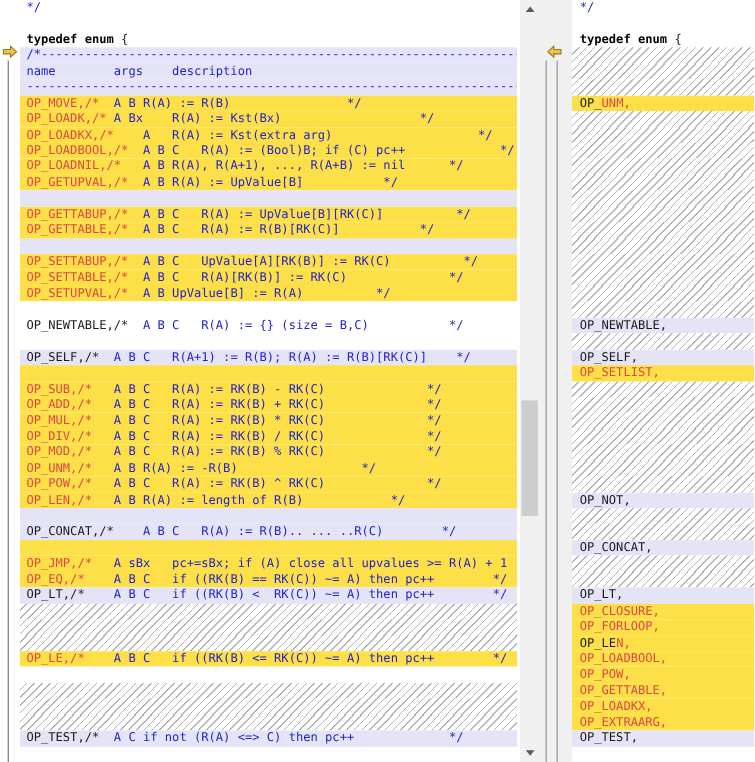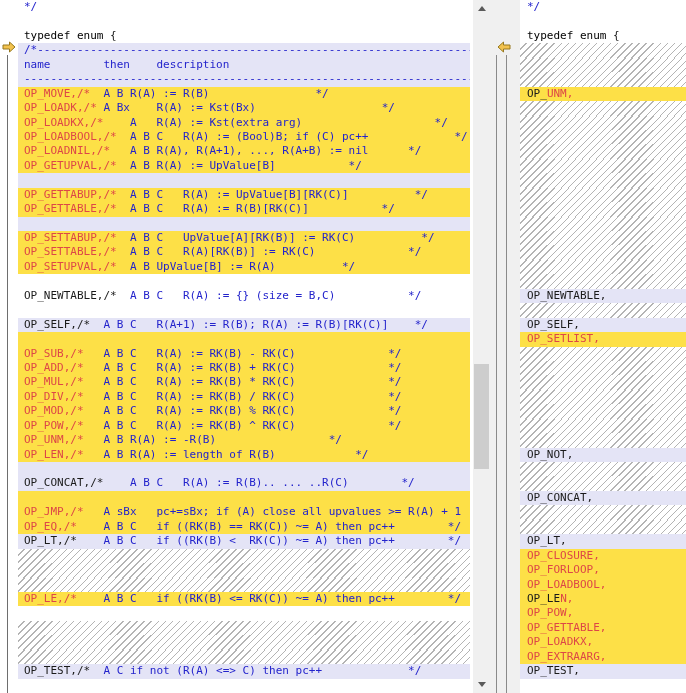--- a/index.html
+++ b/index.html
@@ -12,21 +12,21 @@
   .code-line{height:14.4375px;line-height:14.4375px;font-size:11px;white-space:pre;
              overflow:hidden;padding-left:6px;}
   #right-pane .code-line{padding-left:7px;}
   .bg-w{background:#ffffff;}
   .bg-p{background:#fde047;}
   .bg-l{background:#e4e4f6;}
   .bg-h{background:repeating-linear-gradient(135deg,#ffffff 0px,#ffffff 4px,#b4b4b4 4px,#b4b4b4 5px);}
   .tok-b{color:#2323cc;}
   .tok-r{color:#dd4747;}
   .tok-k{color:#1a1a1a;}
-  .tok-kw{color:#000000;font-weight:normal;}
+  .tok-kw{color:#000000;font-weight:bold;}
   
   #left-gutter{position:absolute;left:0;top:0;width:18px;height:693px;background:#ffffff;}
   .gutter-line{position:absolute;width:1px;background:#6e6e6e;}
   #left-gutter-line{left:7px;top:55px;height:638px;}
   
   #mid-strip{position:absolute;left:470px;top:0;width:50px;height:693px;background:#f0f0f0;}
   #mid-white-gap{position:absolute;left:0;top:0;width:3px;height:693px;background:#ffffff;}
   #v-scrollbar{position:absolute;left:3px;top:0;width:17px;height:693px;background:#f0f0f0;}
   .sb-btn{position:absolute;left:0;width:17px;height:17px;background:#f0f0f0;
           display:flex;align-items:center;justify-content:center;}
@@ -54,21 +54,21 @@
       <path d="M1 4 H7.5 V1 L13 6 L7.5 11 V8 H1 Z" fill="#f2c24e" stroke="#97791f" stroke-width="1"></path>
     </svg>
     <div class="gutter-line" id="left-gutter-line"></div>
   </div>
 
   <div class="pane" id="left-pane">
       <div class="code-line bg-w"><span class="tok tok-b">*/</span></div>
       <div class="code-line bg-w"></div>
       <div class="code-line bg-w"><span class="tok tok-kw">typedef enum</span><span class="tok tok-k"> {</span></div>
       <div class="code-line bg-l"><span class="tok tok-b">/*------------------------------------------------------------------</span></div>
-      <div class="code-line bg-l"><span class="tok tok-b">name        then    description</span></div>
+      <div class="code-line bg-l"><span class="tok tok-b">name        args    description</span></div>
       <div class="code-line bg-l"><span class="tok tok-b">--------------------------------------------------------------------</span></div>
       <div class="code-line bg-p"><span class="tok tok-r">OP_MOVE,/*</span><span class="tok tok-b">  A B R(A) := R(B)                */</span></div>
       <div class="code-line bg-p"><span class="tok tok-r">OP_LOADK,/*</span><span class="tok tok-b"> A Bx    R(A) := Kst(Bx)                   */</span></div>
       <div class="code-line bg-p"><span class="tok tok-r">OP_LOADKX,/*</span><span class="tok tok-b">    A   R(A) := Kst(extra arg)                    */</span></div>
       <div class="code-line bg-p"><span class="tok tok-r">OP_LOADBOOL,/*</span><span class="tok tok-b">  A B C   R(A) := (Bool)B; if (C) pc++             */</span></div>
       <div class="code-line bg-p"><span class="tok tok-r">OP_LOADNIL,/*</span><span class="tok tok-b">   A B R(A), R(A+1), ..., R(A+B) := nil      */</span></div>
       <div class="code-line bg-p"><span class="tok tok-r">OP_GETUPVAL,/*</span><span class="tok tok-b">  A B R(A) := UpValue[B]           */</span></div>
       <div class="code-line bg-l"></div>
       <div class="code-line bg-p"><span class="tok tok-r">OP_GETTABUP,/*</span><span class="tok tok-b">  A B C   R(A) := UpValue[B][RK(C)]          */</span></div>
       <div class="code-line bg-p"><span class="tok tok-r">OP_GETTABLE,/*</span><span class="tok tok-b">  A B C   R(A) := R(B)[RK(C)]           */</span></div>
@@ -79,22 +79,22 @@
       <div class="code-line bg-w"></div>
       <div class="code-line bg-w"><span class="tok tok-k">OP_NEWTABLE,/*</span><span class="tok tok-b">  A B C   R(A) := {} (size = B,C)           */</span></div>
       <div class="code-line bg-w"></div>
       <div class="code-line bg-l"><span class="tok tok-k">OP_SELF,/*</span><span class="tok tok-b">  A B C   R(A+1) := R(B); R(A) := R(B)[RK(C)]    */</span></div>
       <div class="code-line bg-p"></div>
       <div class="code-line bg-p"><span class="tok tok-r">OP_SUB,/*</span><span class="tok tok-b">   A B C   R(A) := RK(B) - RK(C)              */</span></div>
       <div class="code-line bg-p"><span class="tok tok-r">OP_ADD,/*</span><span class="tok tok-b">   A B C   R(A) := RK(B) + RK(C)              */</span></div>
       <div class="code-line bg-p"><span class="tok tok-r">OP_MUL,/*</span><span class="tok tok-b">   A B C   R(A) := RK(B) * RK(C)              */</span></div>
       <div class="code-line bg-p"><span class="tok tok-r">OP_DIV,/*</span><span class="tok tok-b">   A B C   R(A) := RK(B) / RK(C)              */</span></div>
       <div class="code-line bg-p"><span class="tok tok-r">OP_MOD,/*</span><span class="tok tok-b">   A B C   R(A) := RK(B) % RK(C)              */</span></div>
+      <div class="code-line bg-p"><span class="tok tok-r">OP_UNM,/*</span><span class="tok tok-b">   A B R(A) := -R(B)                 */</span></div>
       <div class="code-line bg-p"><span class="tok tok-r">OP_POW,/*</span><span class="tok tok-b">   A B C   R(A) := RK(B) ^ RK(C)              */</span></div>
-      <div class="code-line bg-p"><span class="tok tok-r">OP_UNM,/*</span><span class="tok tok-b">   A B R(A) := -R(B)                 */</span></div>
       <div class="code-line bg-p"><span class="tok tok-r">OP_LEN,/*</span><span class="tok tok-b">   A B R(A) := length of R(B)            */</span></div>
       <div class="code-line bg-l"></div>
       <div class="code-line bg-l"><span class="tok tok-k">OP_CONCAT,/*</span><span class="tok tok-b">    A B C   R(A) := R(B).. ... ..R(C)        */</span></div>
       <div class="code-line bg-p"></div>
       <div class="code-line bg-p"><span class="tok tok-r">OP_JMP,/*</span><span class="tok tok-b">   A sBx   pc+=sBx; if (A) close all upvalues &gt;= R(A) + 1  */</span></div>
       <div class="code-line bg-p"><span class="tok tok-r">OP_EQ,/*</span><span class="tok tok-b">    A B C   if ((RK(B) == RK(C)) ~= A) then pc++        */</span></div>
       <div class="code-line bg-l"><span class="tok tok-k">OP_LT,/*</span><span class="tok tok-b">    A B C   if ((RK(B) &lt;  RK(C)) ~= A) then pc++        */</span></div>
       <div class="code-line bg-h"></div>
       <div class="code-line bg-h"></div>
       <div class="code-line bg-h"></div>
@@ -158,22 +158,22 @@
       <div class="code-line bg-h"></div>
       <div class="code-line bg-l"><span class="tok tok-k">OP_NOT,</span></div>
       <div class="code-line bg-h"></div>
       <div class="code-line bg-h"></div>
       <div class="code-line bg-l"><span class="tok tok-k">OP_CONCAT,</span></div>
       <div class="code-line bg-h"></div>
       <div class="code-line bg-h"></div>
       <div class="code-line bg-l"><span class="tok tok-k">OP_LT,</span></div>
       <div class="code-line bg-p"><span class="tok tok-r">OP_CLOSURE,</span></div>
       <div class="code-line bg-p"><span class="tok tok-r">OP_FORLOOP,</span></div>
+      <div class="code-line bg-p"><span class="tok tok-k">OP_LE</span><span class="tok tok-r">N,</span></div>
       <div class="code-line bg-p"><span class="tok tok-r">OP_LOADBOOL,</span></div>
-      <div class="code-line bg-p"><span class="tok tok-k">OP_LE</span><span class="tok tok-r">N,</span></div>
       <div class="code-line bg-p"><span class="tok tok-r">OP_POW,</span></div>
       <div class="code-line bg-p"><span class="tok tok-r">OP_GETTABLE,</span></div>
       <div class="code-line bg-p"><span class="tok tok-r">OP_LOADKX,</span></div>
       <div class="code-line bg-p"><span class="tok tok-r">OP_EXTRAARG,</span></div>
       <div class="code-line bg-l"><span class="tok tok-k">OP_TEST,</span></div>
     </div>
 
 </div>
 
 </body></html>

